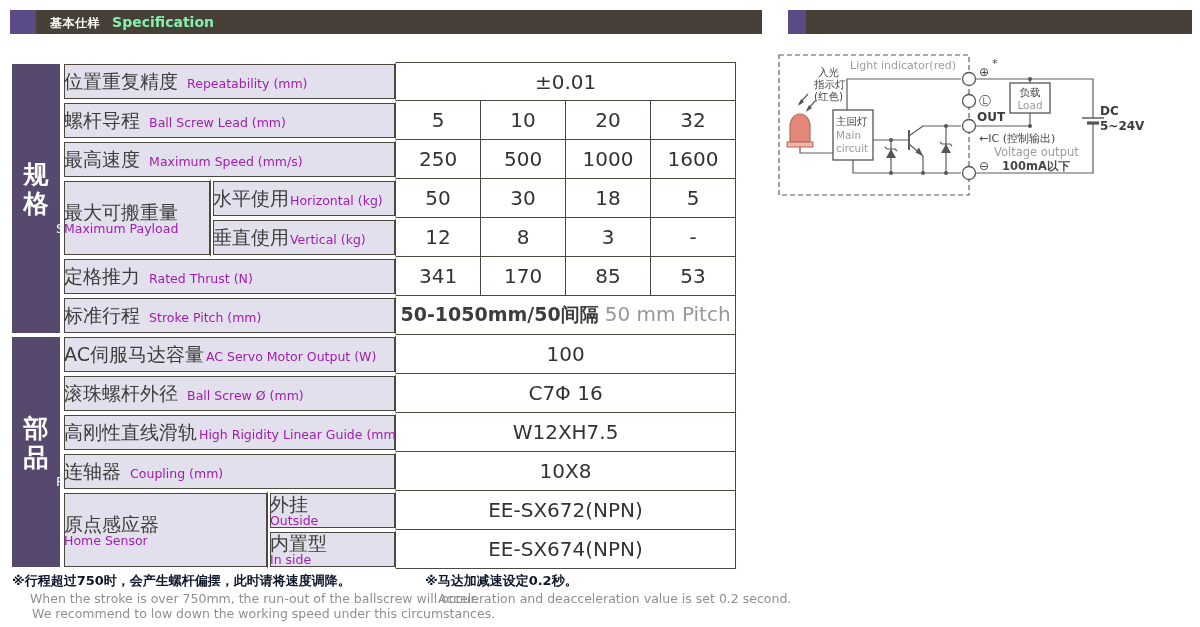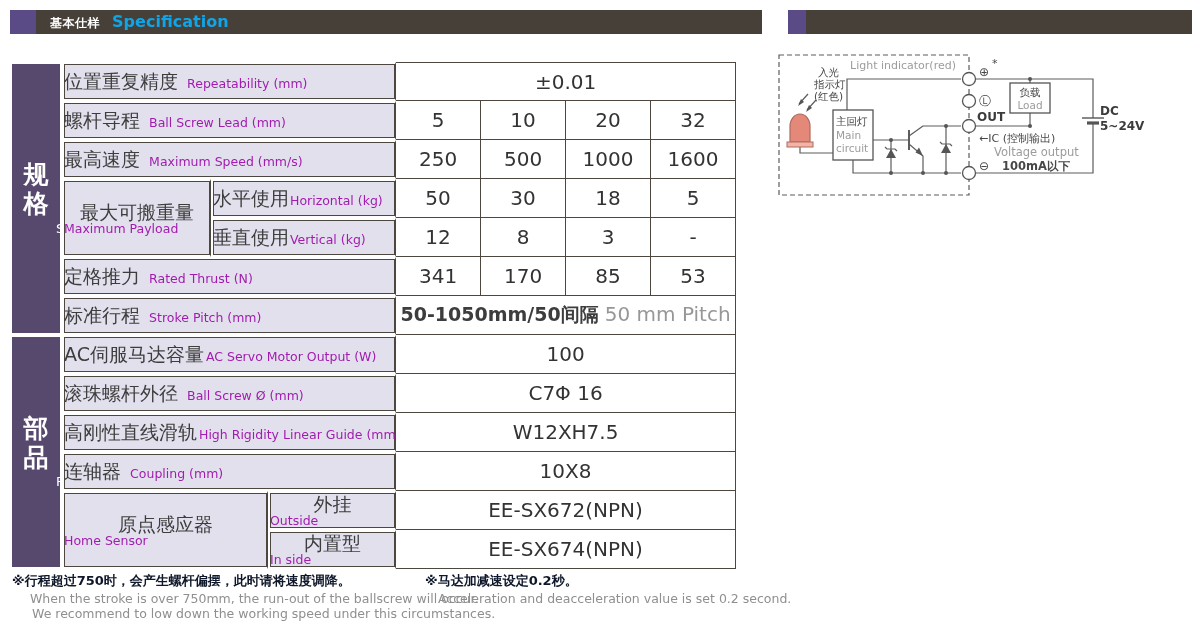--- a/index.html
+++ b/index.html
@@ -10,35 +10,35 @@
   .hdr{position:absolute;top:10px;height:24px;background:#474039;color:#fff;
        display:flex;align-items:center;}
   .hdr-sq{position:absolute;left:0;top:0;height:100%;background:#5a4b86;}
   #hdrL{left:10px;width:752px;}
   #hdrL .hdr-sq{width:26px;}
   #hdrL .txt{margin-left:40px;white-space:nowrap;}
   #hdrR{left:788px;width:404px;}
   #hdrR .hdr-sq{width:18px;}
   #hdrR .txt{margin-left:27px;white-space:nowrap;}
   .hz{font-weight:bold;font-size:12px;letter-spacing:0.5px;}
-  .he{font-size:16px;margin-left:7px;color:#0ea5e9;font-weight:bold;}
+  .he{font-size:14px;margin-left:7px;color:#86efac;font-weight:bold;}
 
   
   table#spec{position:absolute;left:10px;top:62px;width:726px;
              border-collapse:separate;border-spacing:0;table-layout:fixed;}
   #spec td{padding:0;box-sizing:border-box;height:39px;vertical-align:middle;overflow:hidden;}
   td.side{background:#57496e;border:2px solid #fff;text-align:center;color:#fff;}
   .side-zh{font-size:25px;font-weight:bold;line-height:1.15;width:27px;margin:0 auto;
            word-break:break-all;text-align:center;}
   .side-en{font-size:13px;margin-top:2px;padding-left:44px;}
   td.lbl{background:#e2e0ed;border:2px solid #fff;border-right:1.5px solid #4d4740;
          box-shadow:inset 0 0 0 1px #4d4740;padding-left:11px;white-space:nowrap;}
   .zh{font-size:19px;font-weight:normal;color:#3d3d3d;}
   .en{font-size:12.5px;color:#a21caf;margin-left:4px;}
-  td.lbl.stk .zh{display:block;line-height:20px;text-align:center;}
+  td.lbl.stk .zh{display:block;line-height:20px;}
   td.lbl.stk .en{display:block;line-height:13px;margin-left:0;}
   td.val{background:#fff;border-right:1.5px solid #4d4740;border-bottom:1.5px solid #4d4740;
          text-align:center;font-size:20px;color:#333;}
   td.val.vt{border-top:1.5px solid #4d4740;}
   .vsub{font-size:20px;color:#979797;font-weight:normal;}
 
   
   .fn-red{position:absolute;color:#0f172a;font-weight:bold;font-size:13px;white-space:nowrap;}
   .fn-gray{position:absolute;color:#8f8f8f;font-size:12.5px;white-space:nowrap;}
 

